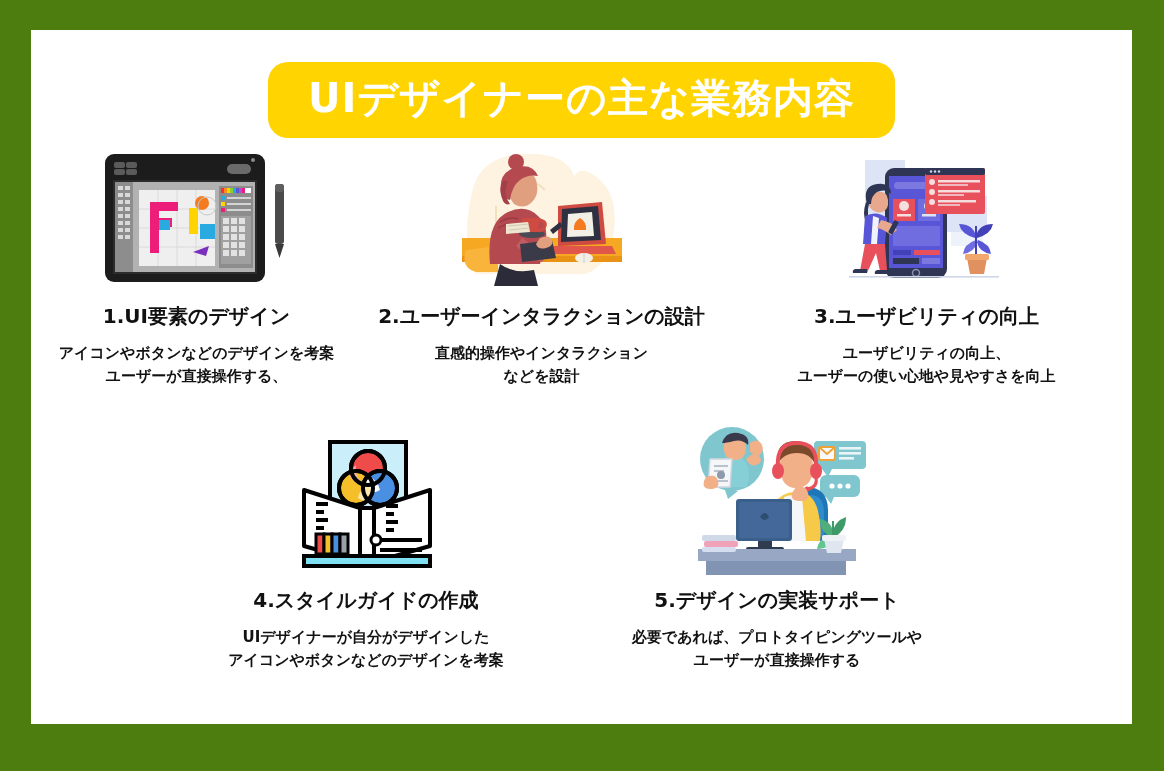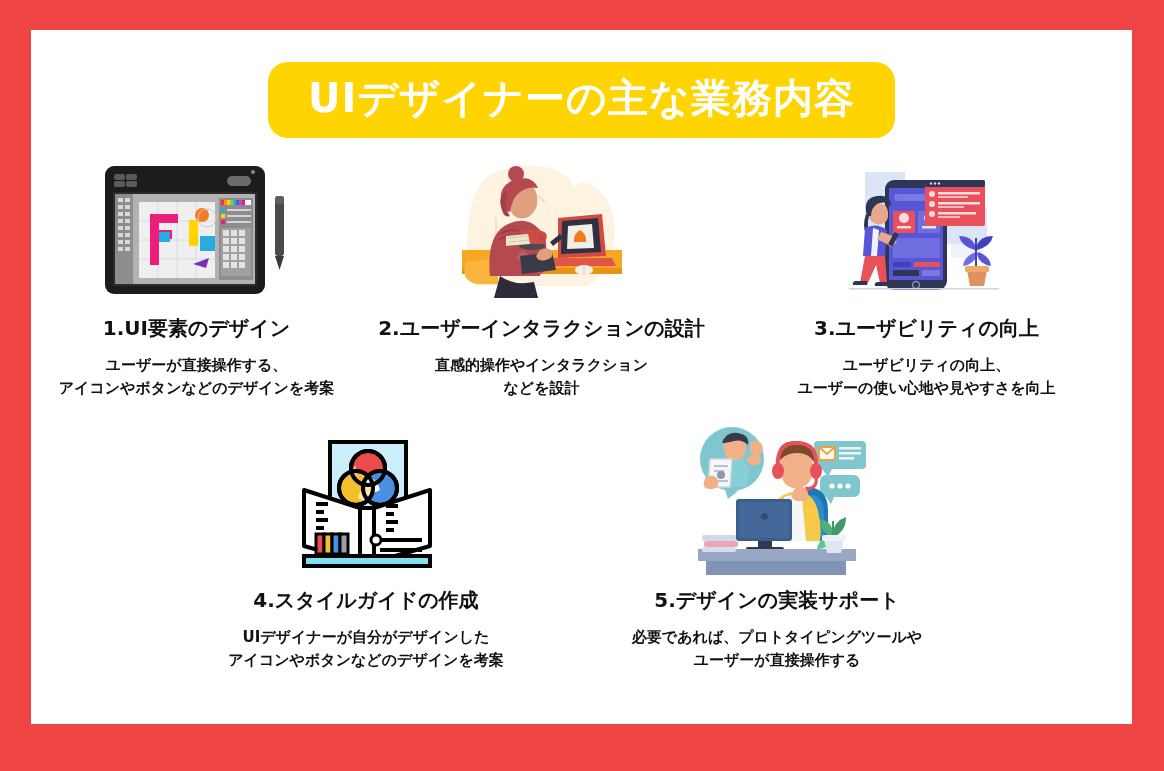--- a/index.html
+++ b/index.html
@@ -12,21 +12,21 @@
     height: 771px;
     overflow: hidden;
     font-family: "DejaVu Sans", "Liberation Sans", sans-serif;
   }
 
   
   .poster {
     position: relative;
     width: 1164px;
     height: 771px;
-    background: #ef4444;
+    background: #4d7c0f;
     box-sizing: border-box;
   }
   .poster-inner {
     position: absolute;
     left: 31px;
     top: 30px;
     width: 1101px;
     height: 694px;
     background: #ffffff;
   }
@@ -52,21 +52,21 @@
   }
 
   
   .row {
     position: absolute;
     display: flex;
     width: 1101px;
     justify-content: center;
     align-items: flex-start;
   }
-  .row-top { top: 128px; }
+  .row-top { top: 116px; }
   .row-bottom { top: 400px; gap: 31px; }
 
   .card {
     display: flex;
     flex-direction: column;
     align-items: center;
     box-sizing: border-box;
   }
   .card-art {
     height: 145px;
@@ -219,22 +219,22 @@
                 <rect x="142" y="104" width="6" height="6"></rect>
             </g>
 
             <rect x="178" y="38" width="9" height="60" rx="3" fill="#4a4a4a"></rect>
             <rect x="178" y="38" width="9" height="8" rx="3" fill="#5f5f5f"></rect>
             <path d="M178 98 h9 l-4.5 14 z" fill="#3a3a3a"></path>
           </svg>
         </div>
         <div class="card-title">1.UI要素のデザイン</div>
         <div class="card-desc">
+          <div>アイコンやボタンなどのデザインを考案</div>
           <div>ユーザーが直接操作する、</div>
-          <div>アイコンやボタンなどのデザインを考案</div>
         </div>
       </div>
 
       <div class="card c2">
         <div class="card-art">
           <svg width="175" height="145" viewBox="0 0 175 145">
 
             <path d="M18 46 q8 -36 50 -38 q44 -2 52 22 q8 -12 26 4 q18 16 14 50 q-3 34 -28 44 h-110 q-16 -28 -4 -82 z" fill="#fdf3e0"></path>
 
             <g stroke="#f4e0bd" stroke-width="2" fill="none">

